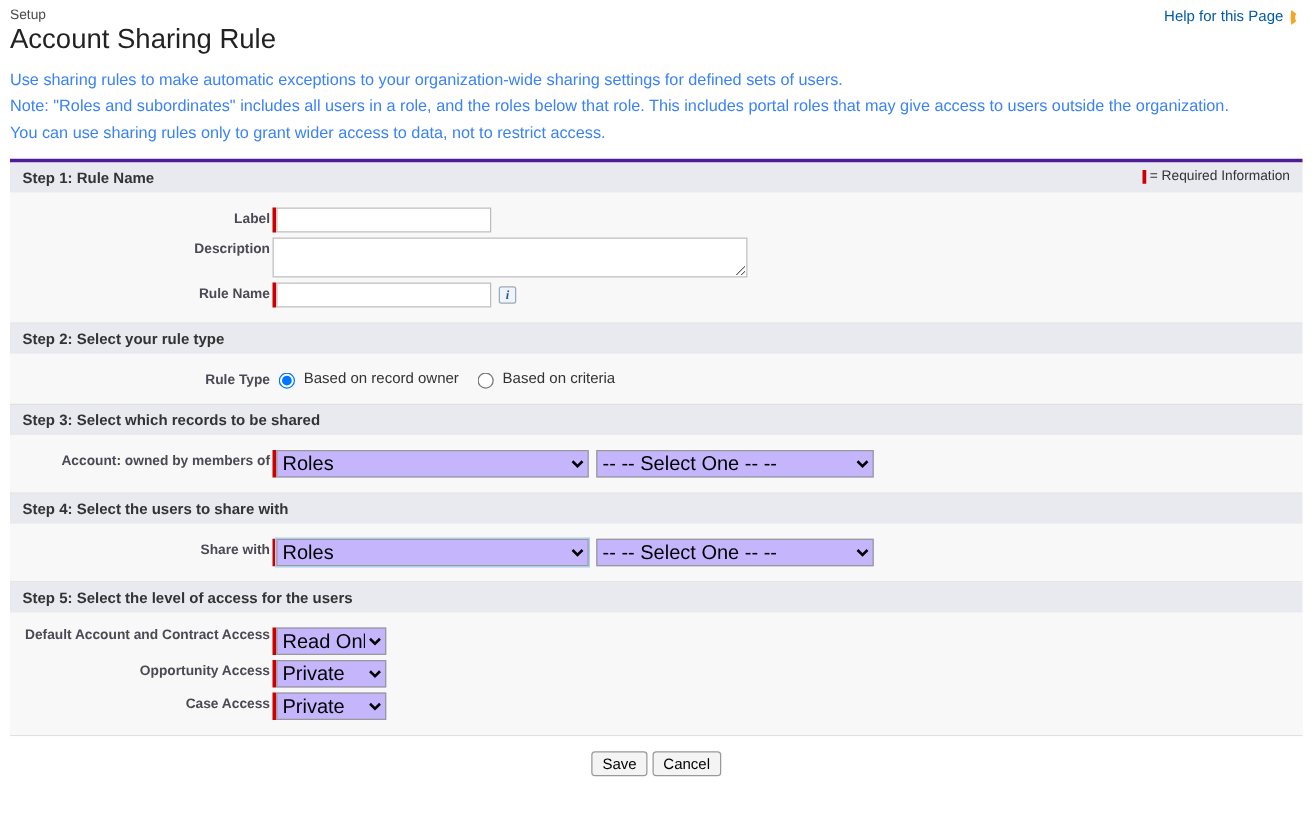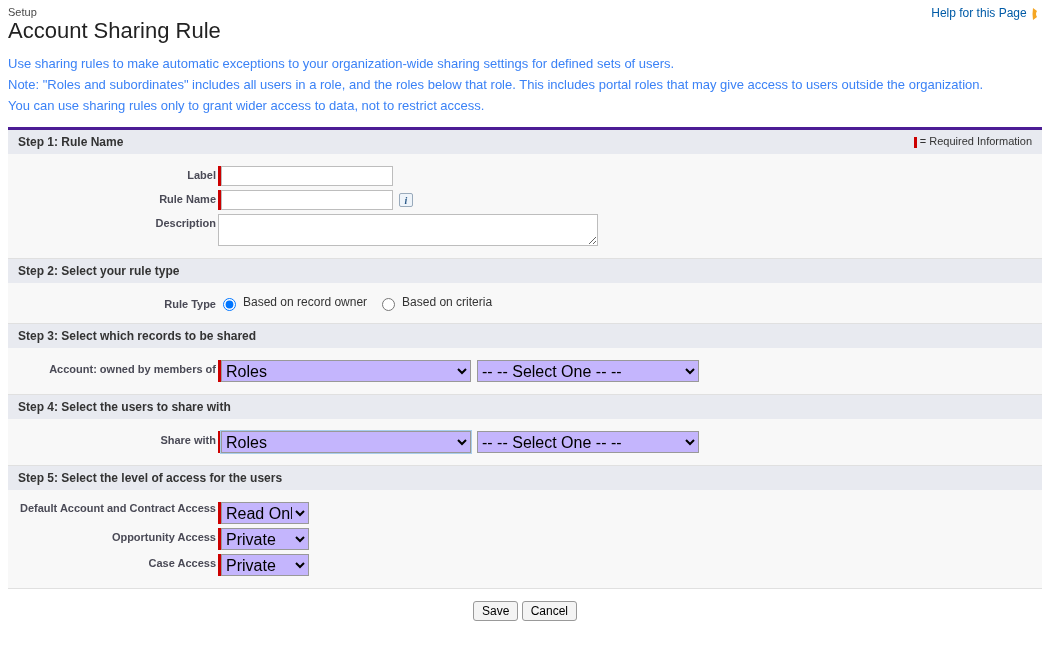--- a/index.html
+++ b/index.html
@@ -186,31 +186,31 @@
   </div>
   <div class="section-body">
     <div class="form-row">
       <div class="form-label">Label</div>
       <div class="form-field">
         <span class="required-mark"></span>
         <input type="text" class="tf" value="" style="">
       </div>
     </div>
     <div class="form-row">
+      <div class="form-label">Description</div>
+      <div class="form-field">
+        <textarea class="tf" style=""></textarea>
+      </div>
+    </div>
+    <div class="form-row">
       <div class="form-label">Rule Name</div>
       <div class="form-field">
         <span class="required-mark"></span>
         <input type="text" class="tf" value="" style="">
         <span class="info-icon">i</span>
-      </div>
-    </div>
-    <div class="form-row">
-      <div class="form-label">Description</div>
-      <div class="form-field">
-        <textarea class="tf" style=""></textarea>
       </div>
     </div>
   </div>
 
   <div class="section-header">
     <span>Step 2: Select your rule type</span>
   </div>
   <div class="section-body">
     <div class="form-row">
       <div class="form-label">Rule Type</div>

